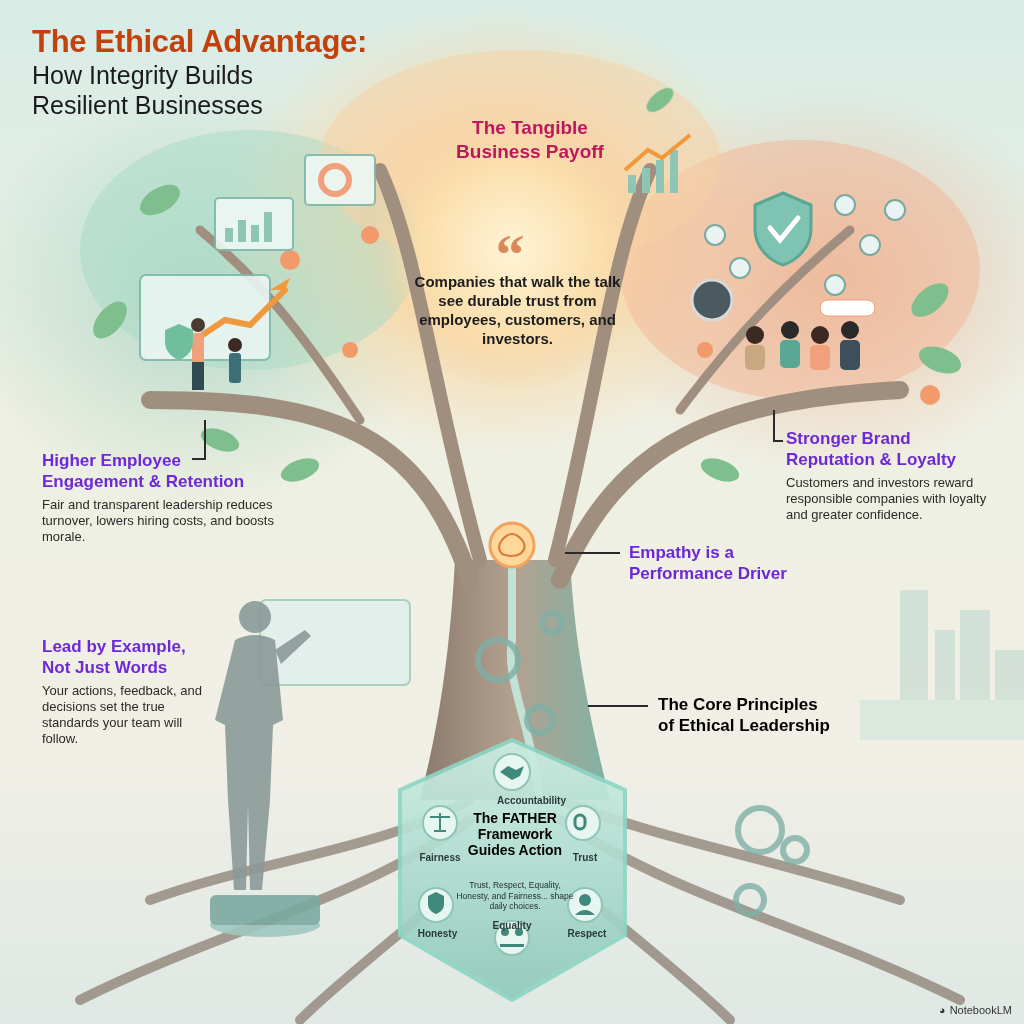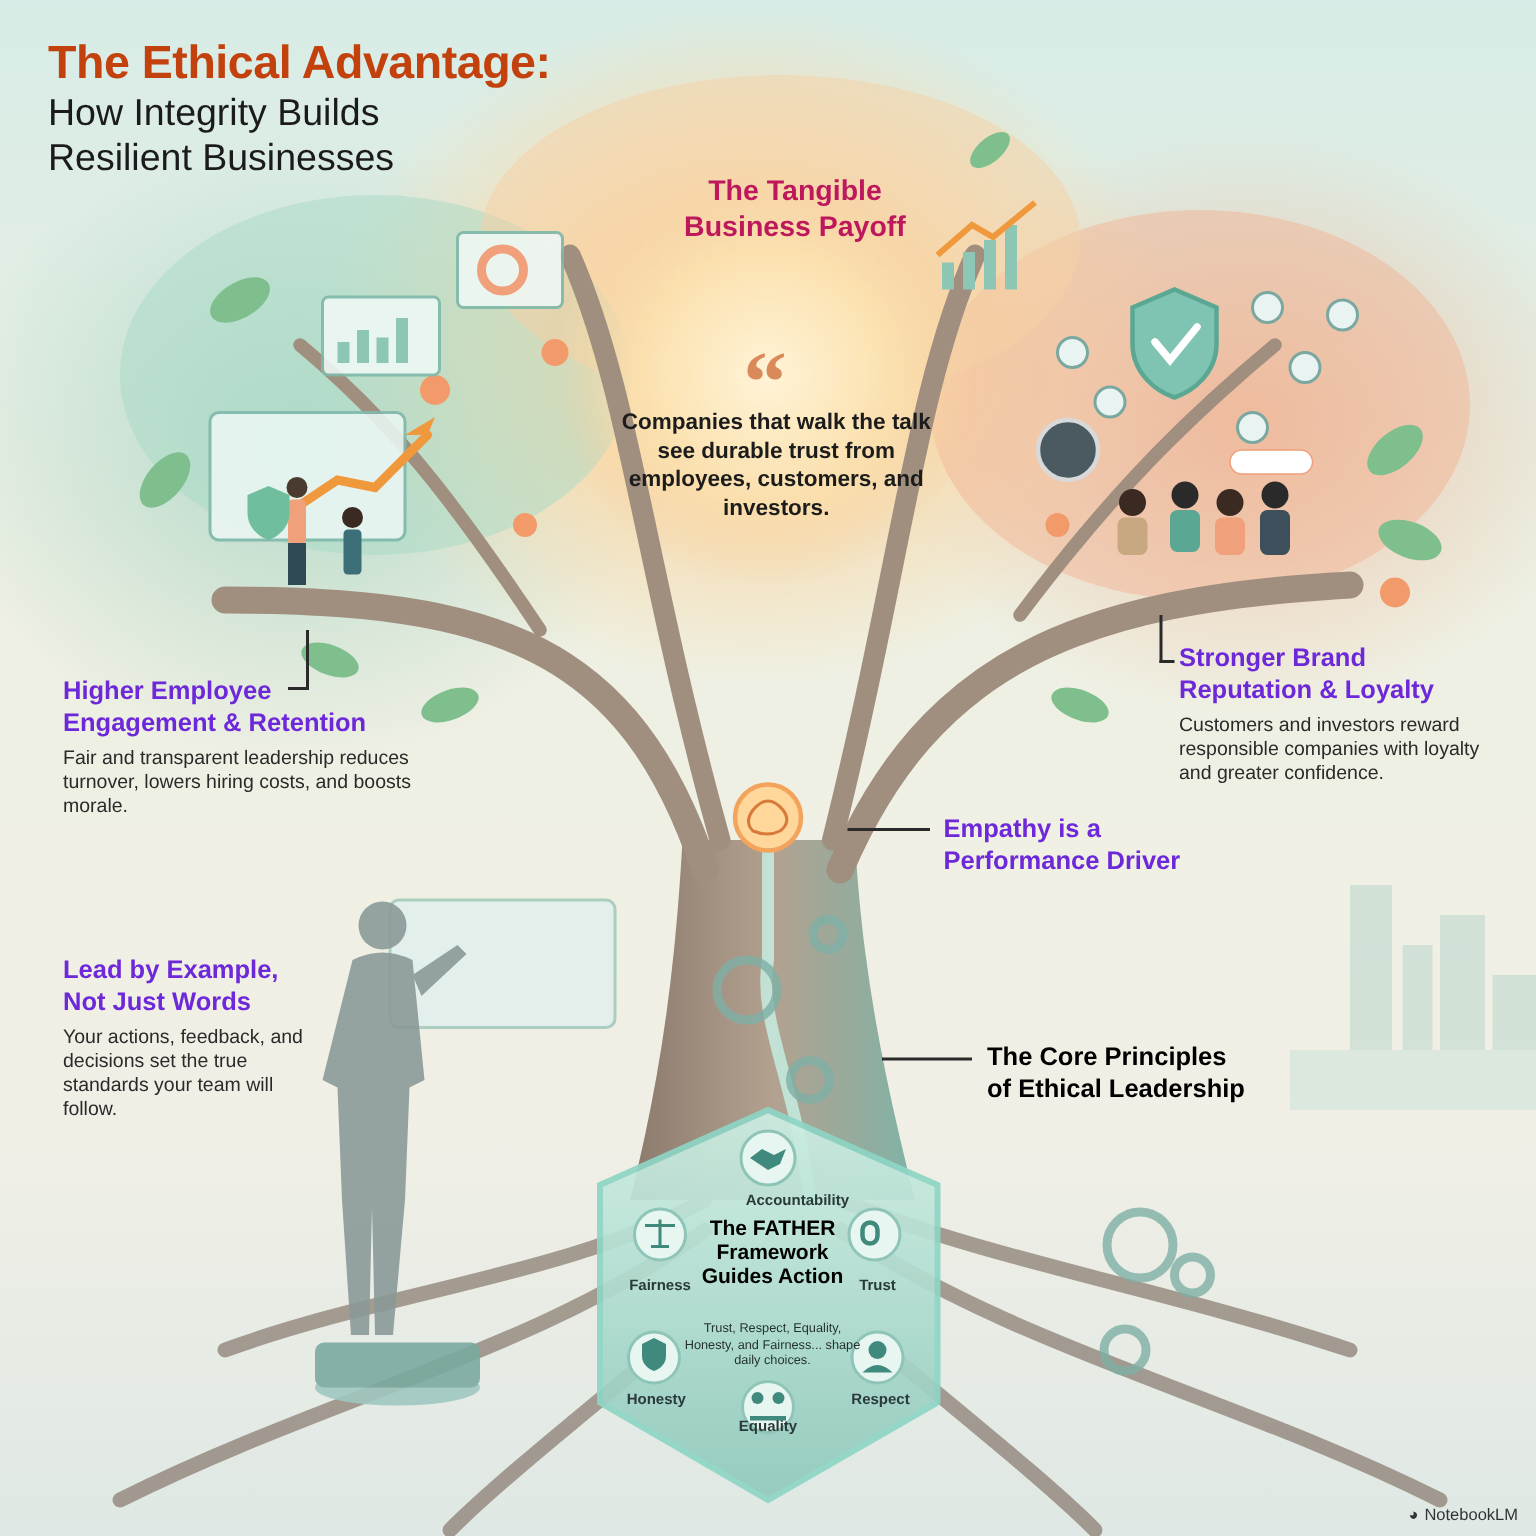--- a/index.html
+++ b/index.html
@@ -255,21 +255,21 @@
 <div class="core-title">
   <div>The Core Principles</div>
   <div>of Ethical Leadership</div>
 </div>
 
 <div class="hex-label" style="left:466px;top:795px;width:100px;text-align:right;">Accountability</div>
 <div class="hex-label" style="left:410px;top:852px;width:60px;">Fairness</div>
 <div class="hex-label" style="left:560px;top:852px;width:50px;">Trust</div>
 <div class="hex-label" style="left:410px;top:928px;width:55px;">Honesty</div>
 <div class="hex-label" style="left:557px;top:928px;width:60px;">Respect</div>
-<div class="hex-label" style="left:482px;top:946px;width:60px;">Equality</div>
+<div class="hex-label" style="left:482px;top:920px;width:60px;">Equality</div>
 
 <div class="hex-title">
   <div>The FATHER</div>
   <div>Framework</div>
   <div>Guides Action</div>
 </div>
 <div class="hex-sub">Trust, Respect, Equality, Honesty, and Fairness... shape daily choices.</div>
 
 <div class="brand">
   <span>◕</span>

